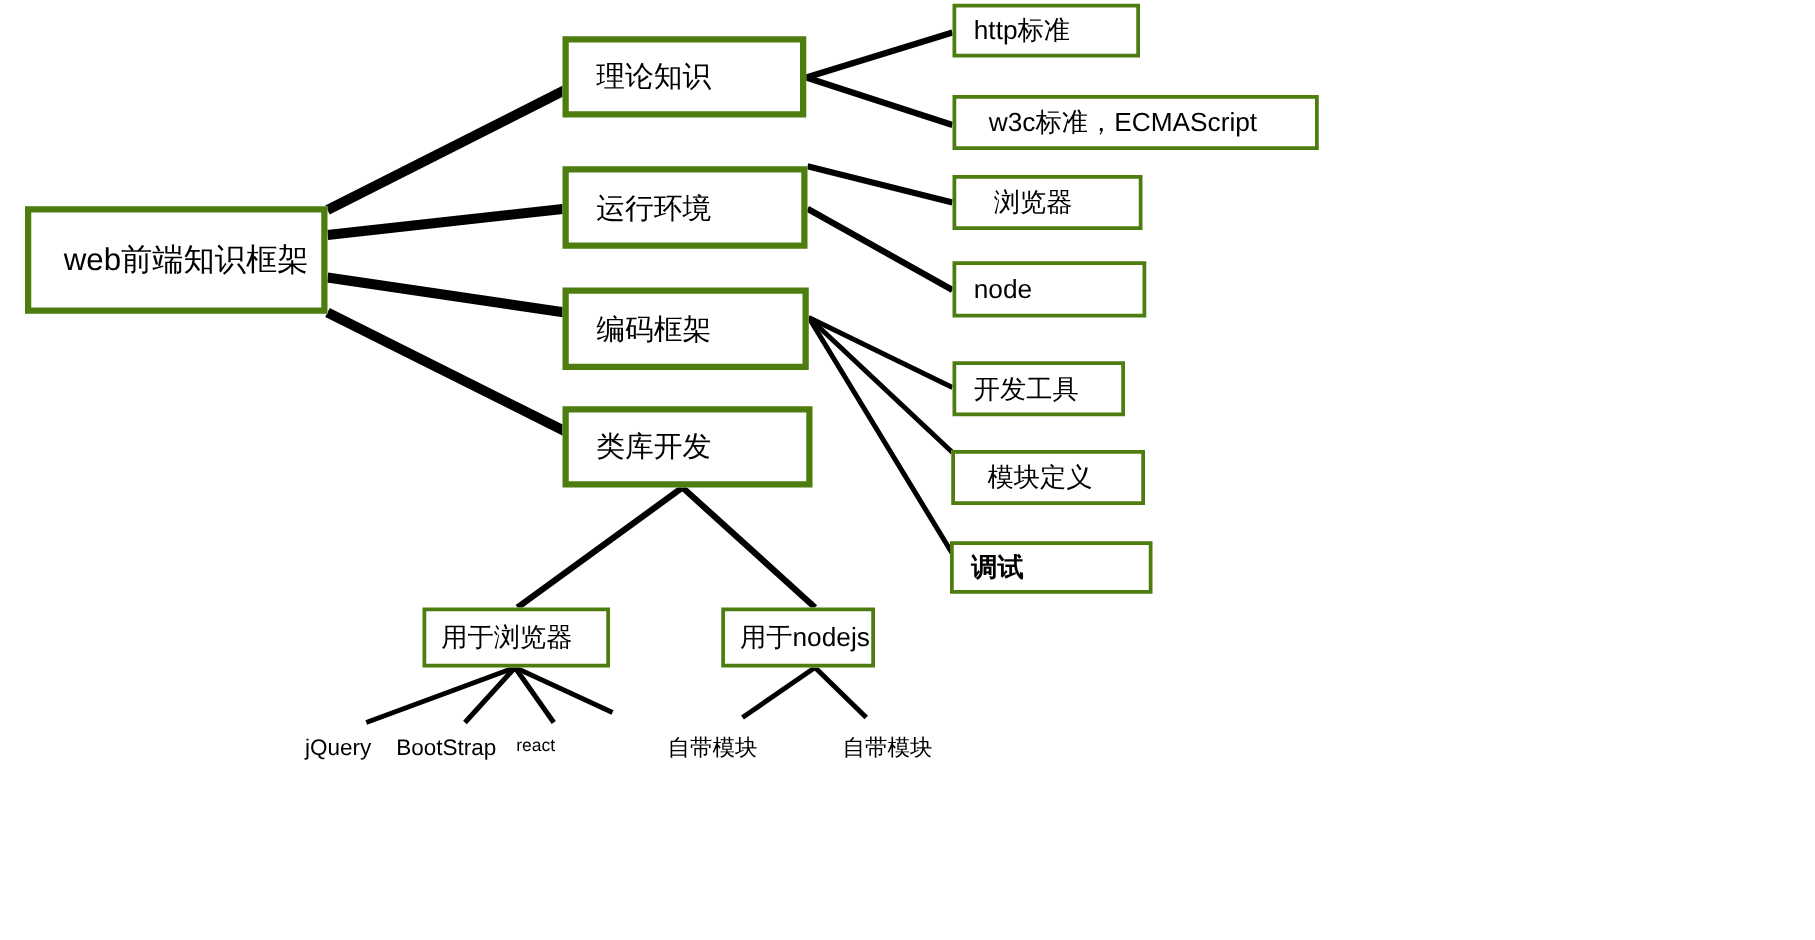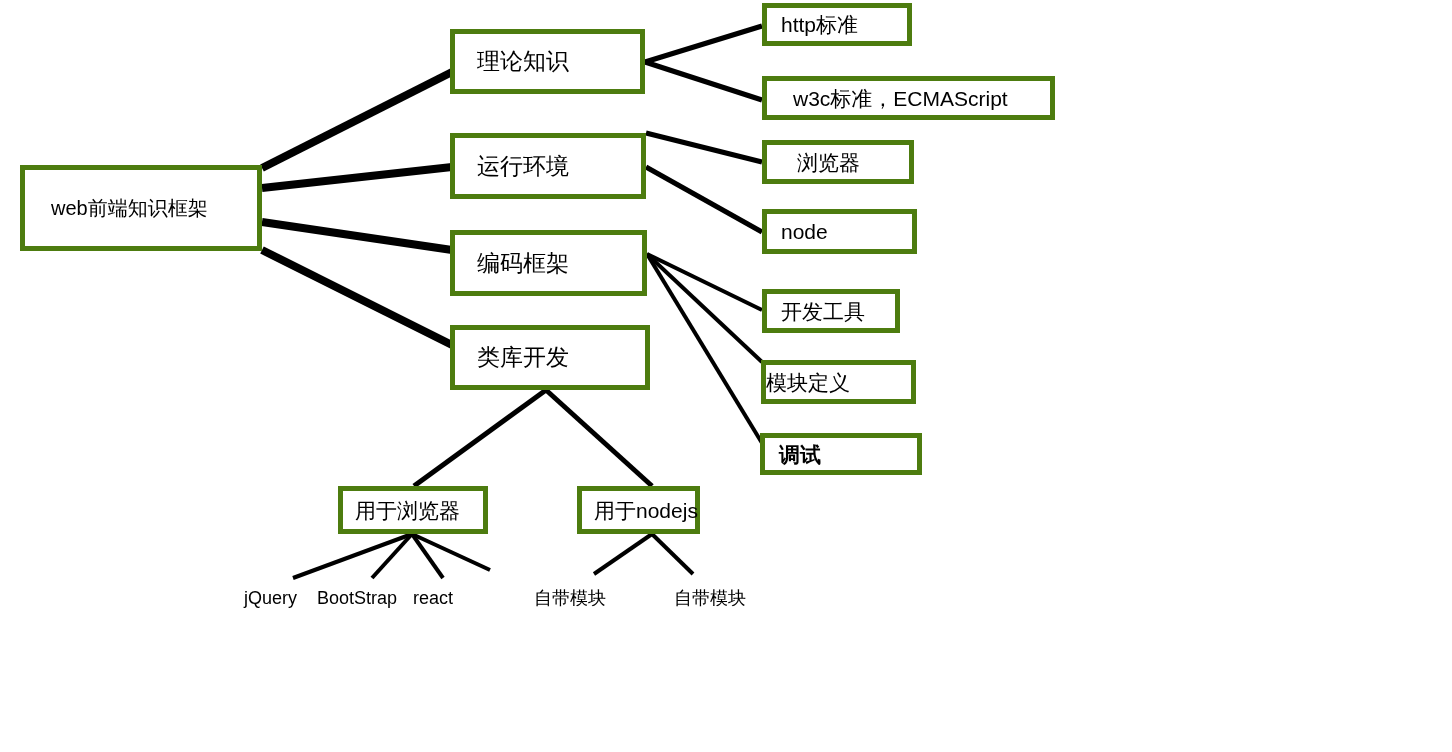--- a/index.html
+++ b/index.html
@@ -19,21 +19,21 @@
     position: absolute;
     left: 0;
     top: 0;
     width: 1452px;
     height: 752px;
   }
   .node-box {
     position: absolute;
     box-sizing: border-box;
     background: #ffffff;
-    border: 5px solid #4d7c0f;
+    border: 3px solid #4d7c0f;
     display: flex;
     align-items: center;
     color: #000000;
     white-space: nowrap;
   }
   .node-box.thick {
     border-width: 5px;
   }
   .node-label {
     display: block;
@@ -69,21 +69,21 @@
       <line x1="412" y1="534" x2="293" y2="578" stroke="#000000" stroke-width="4" stroke-linecap="butt"></line>
       <line x1="412" y1="534" x2="372" y2="578" stroke="#000000" stroke-width="4" stroke-linecap="butt"></line>
       <line x1="412" y1="534" x2="443" y2="578" stroke="#000000" stroke-width="4" stroke-linecap="butt"></line>
       <line x1="412" y1="534" x2="490" y2="570" stroke="#000000" stroke-width="4" stroke-linecap="butt"></line>
       <line x1="652" y1="534" x2="594" y2="574" stroke="#000000" stroke-width="4" stroke-linecap="butt"></line>
       <line x1="652" y1="534" x2="693" y2="574" stroke="#000000" stroke-width="4" stroke-linecap="butt"></line>
     </svg>
 
   <div id="node-layer">
       <div class="node-box thick" style="left: 20px; top: 165px; width: 242px; height: 86px;">
-        <span class="node-label" style="font-size: 20px; padding-left: 26px;">web前端知识框架</span>
+        <span class="node-label" style="font-size: 25px; padding-left: 26px;">web前端知识框架</span>
       </div>
       <div class="node-box thick" style="left: 450px; top: 29px; width: 195px; height: 65px;">
         <span class="node-label" style="font-size: 23px; padding-left: 22px;">理论知识</span>
       </div>
       <div class="node-box thick" style="left: 450px; top: 133px; width: 196px; height: 66px;">
         <span class="node-label" style="font-size: 23px; padding-left: 22px;">运行环境</span>
       </div>
       <div class="node-box thick" style="left: 450px; top: 230px; width: 197px; height: 66px;">
         <span class="node-label" style="font-size: 23px; padding-left: 22px;">编码框架</span>
       </div>
@@ -99,34 +99,34 @@
       <div class="node-box" style="left: 762px; top: 140px; width: 152px; height: 44px;">
         <span class="node-label" style="font-size: 21px; padding-left: 30px;">浏览器</span>
       </div>
       <div class="node-box" style="left: 762px; top: 209px; width: 155px; height: 45px;">
         <span class="node-label" style="font-size: 21px; padding-left: 14px;">node</span>
       </div>
       <div class="node-box" style="left: 762px; top: 289px; width: 138px; height: 44px;">
         <span class="node-label" style="font-size: 21px; padding-left: 14px;">开发工具</span>
       </div>
       <div class="node-box" style="left: 761px; top: 360px; width: 155px; height: 44px;">
-        <span class="node-label" style="font-size: 21px; padding-left: 0;">模块定义</span>
+        <span class="node-label" style="font-size: 21px; padding-left: 26px;">模块定义</span>
       </div>
       <div class="node-box" style="left: 760px; top: 433px; width: 162px; height: 42px;">
         <span class="node-label" style="font-size: 21px; padding-left: 14px; font-weight: bold;">调试</span>
       </div>
       <div class="node-box" style="left: 338px; top: 486px; width: 150px; height: 48px;">
         <span class="node-label" style="font-size: 21px; padding-left: 12px;">用于浏览器</span>
       </div>
       <div class="node-box" style="left: 577px; top: 486px; width: 123px; height: 48px;">
         <span class="node-label" style="font-size: 21px; padding-left: 12px;">用于nodejs</span>
       </div>
     </div>
 
   <div id="label-layer">
       <div class="plain-label" style="left: 244px; top: 589px; font-size: 18px;">jQuery</div>
       <div class="plain-label" style="left: 317px; top: 589px; font-size: 18px;">BootStrap</div>
-      <div class="plain-label" style="left: 413px; top: 589px; font-size: 18px;">react</div>
+      <div class="plain-label" style="left: 413px; top: 589px; font-size: 14px;">react</div>
       <div class="plain-label" style="left: 534px; top: 589px; font-size: 18px;">自带模块</div>
       <div class="plain-label" style="left: 674px; top: 589px; font-size: 18px;">自带模块</div>
     </div>
 
 </div>
 
 </body></html>

